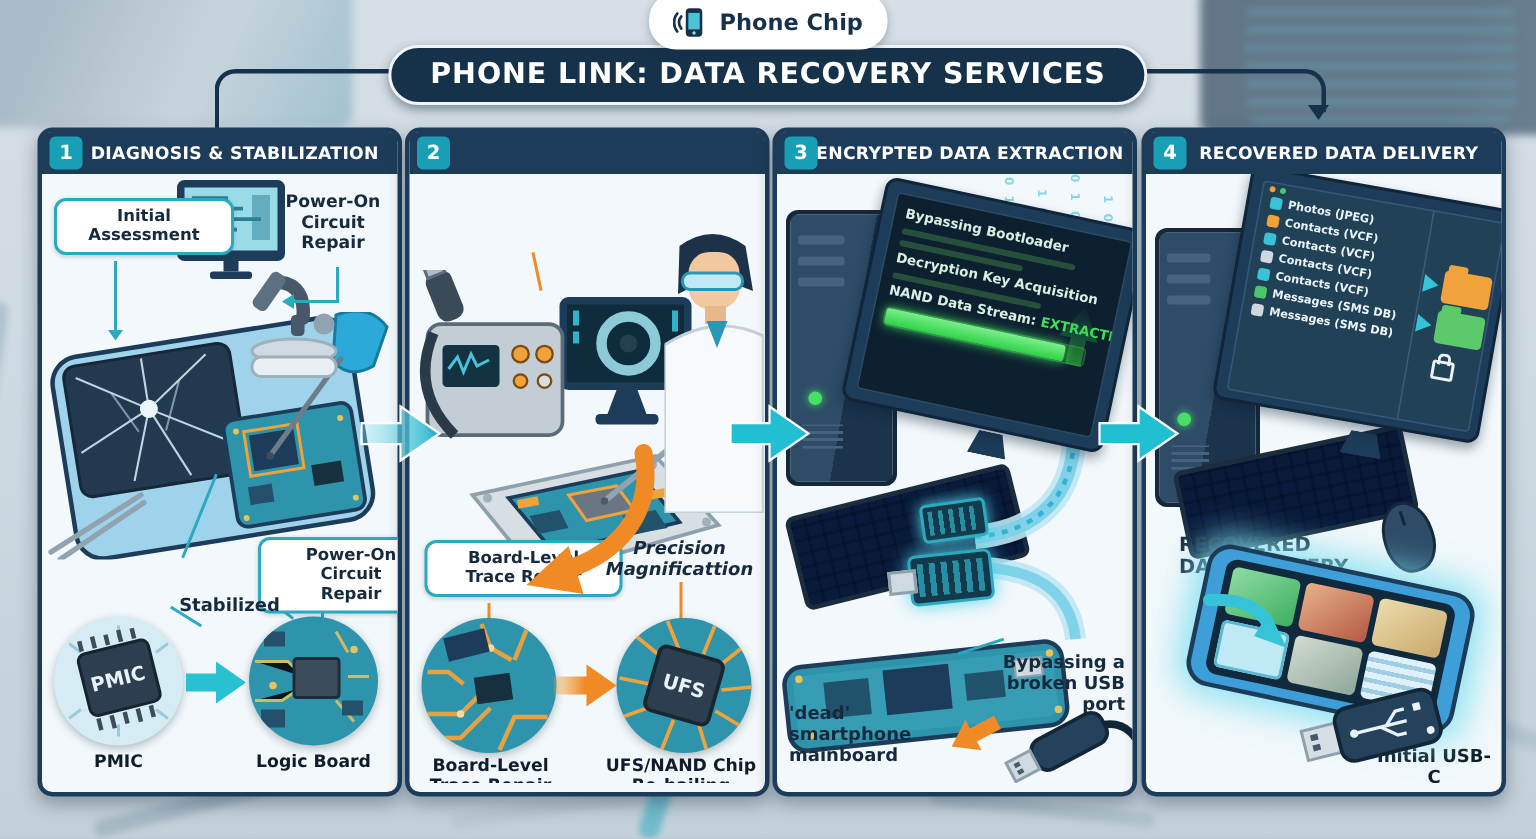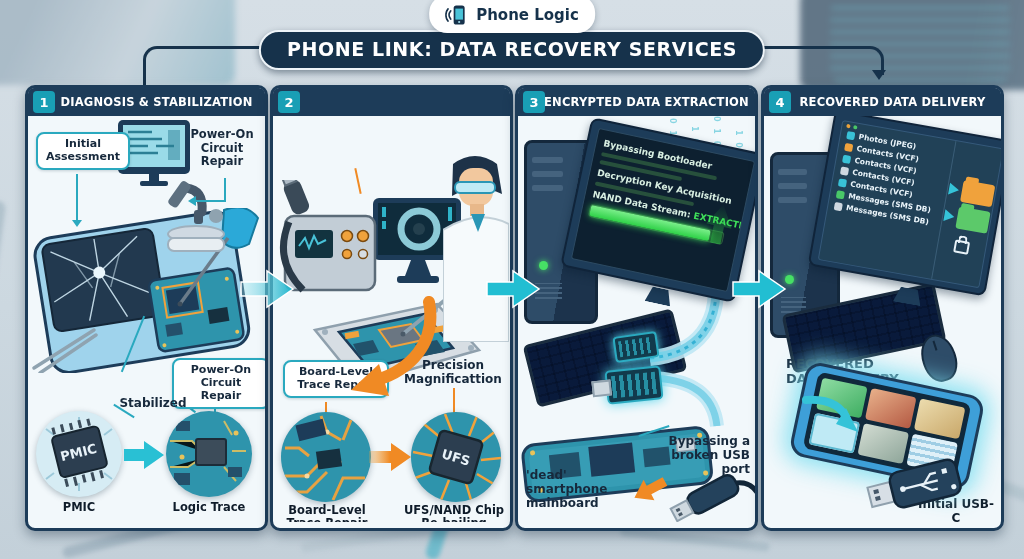--- a/index.html
+++ b/index.html
@@ -28,21 +28,21 @@
   .panel{position:absolute;top:85px;width:237px;height:440px;background:#f2f8fb;
      border:3px solid #1d3c59;border-radius:10px;box-shadow:0 5px 12px rgba(15,35,55,.35);z-index:2;}
   .p1{left:25px}.p2{left:270px}.p3{left:515px}.p4{left:761px}
   .phead{position:relative;height:28px;background:#1d3c59;border-radius:6px 6px 0 0;
      display:flex;align-items:center;justify-content:center;}
   .pnum{position:absolute;left:5px;top:3px;width:22px;height:22px;background:#199fb5;color:#fff;
      font-weight:bold;font-size:13px;display:flex;align-items:center;justify-content:center;border-radius:4px;}
   .ptitle{color:#fff;font-weight:bold;font-size:11.5px;letter-spacing:.2px;padding-left:20px;white-space:nowrap;}
   .pbody{position:relative;width:100%;height:406px;overflow:hidden;}
   
-  .lbox{position:absolute;background:#fff;border:2px solid #2aa9bf;border-radius:8px;padding:4px 5px;
+  .lbox{position:absolute;background:#fff;border:2px solid #2aa9bf;border-radius:8px;padding:4px 18px;
      font-weight:bold;font-size:11px;color:#17293c;text-align:center;line-height:1.18;
      box-shadow:0 1px 3px rgba(20,50,70,.2);z-index:4;}
   .plab{position:absolute;font-weight:bold;font-size:11.5px;color:#17293c;text-align:center;line-height:1.18;z-index:4;}
   .cap{position:absolute;font-weight:bold;font-size:11.5px;color:#0f1c2a;text-align:center;line-height:1.15;z-index:4;}
   .tline{position:absolute;background:#2aa9bf;z-index:3;}
   .oline{position:absolute;background:#f08a24;z-index:3;}
   .cir{position:absolute;border-radius:50%;overflow:hidden;box-shadow:0 2px 6px rgba(20,50,70,.3);z-index:3;}
   .chev{position:absolute;z-index:7;}
   
   .tower{position:absolute;background:linear-gradient(100deg,#2e4c68 58%,#1c334c 58%);
@@ -117,21 +117,21 @@
   <div class="conn-arrowhead"></div>
 
   <div class="app-badge">
     <svg width="24" height="24" viewBox="0 0 24 24">
       <path d="M5.5 8 a6 6 0 0 0 0 8" fill="none" stroke="#16324b" stroke-width="1.8" stroke-linecap="round"></path>
       <path d="M2.8 6 a9.5 9.5 0 0 0 0 12" fill="none" stroke="#16324b" stroke-width="1.8" stroke-linecap="round"></path>
       <rect x="8.5" y="2.5" width="11" height="19" rx="2.6" fill="#16324b"></rect>
       <rect x="10.2" y="5.6" width="7.6" height="11" fill="#49c3d8"></rect>
       <circle cx="14" cy="19" r="1.1" fill="#9fd9e8"></circle>
     </svg>
-    <span>Phone Logic</span>
+    <span>Phone Chip</span>
   </div>
 
   <div class="title-pill">PHONE LINK: DATA RECOVERY SERVICES</div>
 
   <div class="panel p1">
     <div class="phead">
       <div class="pnum">1</div>
       <div class="ptitle">DIAGNOSIS &amp; STABILIZATION</div>
     </div>
     <div class="pbody">
@@ -223,21 +223,21 @@
           <rect x="8" y="62" width="16" height="12" fill="#24506b"></rect>
           <rect x="62" y="56" width="14" height="10" fill="#24506b"></rect>
           <rect x="10" y="10" width="14" height="10" fill="#24506b"></rect>
           <circle cx="70" cy="22" r="2.5" fill="#e8c35a"></circle>
             <circle cx="16" cy="46" r="2.5" fill="#e8c35a"></circle>
         </svg>
       </div>
       <div class="tline" style="left:146px;top:288px;width:24px;height:2px;transform:rotate(38deg);"></div>
 
       <div class="cap" style="left:10px;top:385px;width:82px;">PMIC</div>
-      <div class="cap" style="left:136px;top:385px;width:90px;">Logic Trace</div>
+      <div class="cap" style="left:136px;top:385px;width:90px;">Logic Board</div>
     </div>
   </div>
 
   <div class="panel p2">
     <div class="phead">
       <div class="pnum">2</div>
     </div>
     <div class="pbody">
 
       <div class="oline" style="left:84px;top:52px;width:2px;height:26px;transform:rotate(-12deg);"></div>
@@ -294,21 +294,21 @@
         <circle cx="116" cy="42" r="2.5" fill="#4a5a68"></circle>
       </svg>
 
       <svg style="position:absolute;left:60px;top:180px;z-index:5;" width="110" height="110" viewBox="0 0 110 110">
         <path d="M96 6 C104 48 76 74 44 84" fill="none" stroke="#f08a24" stroke-width="12" stroke-linecap="round"></path>
         <polygon points="46,68 18,94 56,100" fill="#f08a24"></polygon>
       </svg>
 
       <div class="lbox" style="left:10px;top:244px;width:92px;">Board-Level Trace Repair</div>
       <div class="oline" style="left:52px;top:286px;width:2px;height:16px;"></div>
-      <div class="plab" style="left:130px;top:242px;width:100px;font-size:12px;">Precision Magnificattion</div>
+      <div class="plab" style="left:130px;top:242px;width:100px;font-size:12px;font-style:italic;">Precision Magnificattion</div>
       <div class="oline" style="left:180px;top:272px;width:2px;height:30px;"></div>
 
       <div class="cir" style="left:8px;top:296px;width:90px;height:90px;background:#2e94ac;">
         <svg width="90" height="90" viewBox="0 0 90 90">
           <g stroke="#f0a23c" stroke-width="3" fill="none" opacity=".95">
             <path d="M4 64 h22 l14 -14 h18 M8 80 h18 l20 -20 M52 88 l10 -22 h22 M40 4 l6 16 14 8 M70 8 l-8 20 M4 36 h14 l10 8"></path>
           </g>
           <circle cx="26" cy="64" r="2.5" fill="#f8d9a0"></circle>
             <circle cx="58" cy="50" r="2.5" fill="#f8d9a0"></circle>
           <circle cx="46" cy="20" r="2.5" fill="#f8d9a0"></circle>

